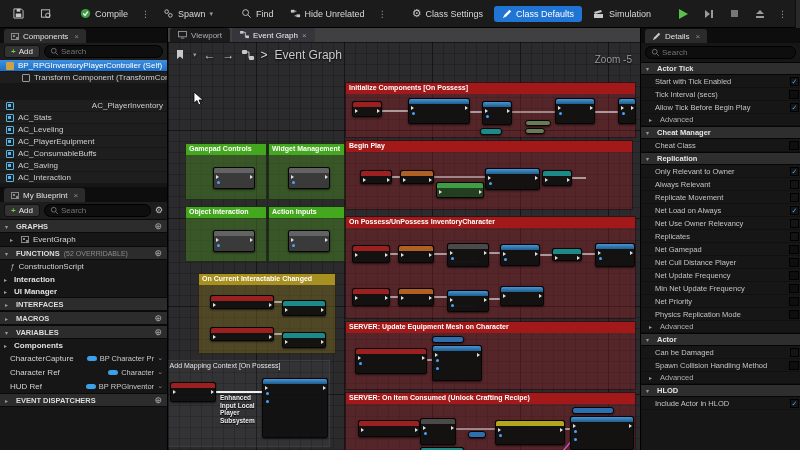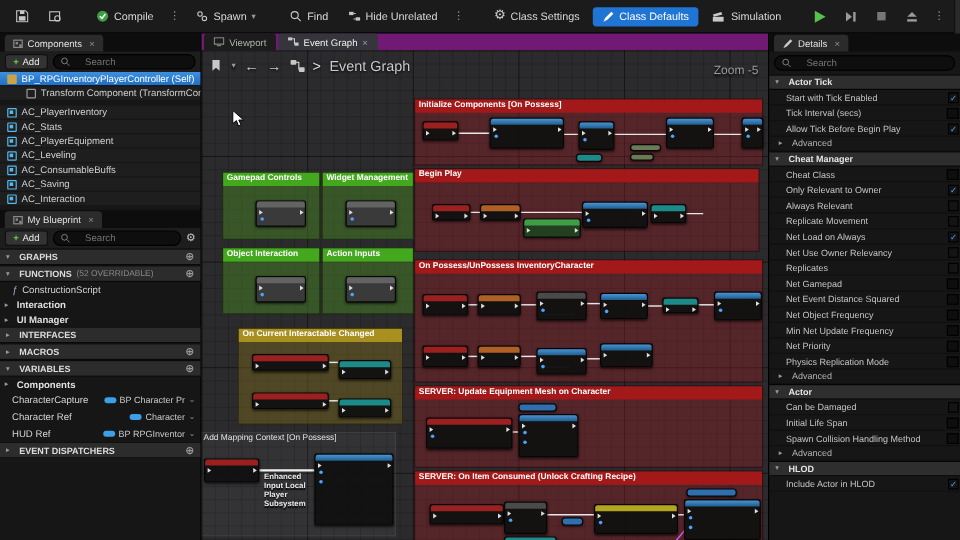--- a/index.html
+++ b/index.html
@@ -24,31 +24,31 @@
   
   #left{position:absolute;left:0;top:28px;width:168px;height:422px;background:#161616;border-right:1px solid #000;}
   .tabstrip{height:15px;background:#0d0d0d;display:flex;align-items:flex-end;}
   .tab{display:flex;align-items:center;gap:4px;background:#2b2b2b;color:#e0e0e0;font-size:8px;
     padding:2px 7px;height:14px;border-radius:3px 3px 0 0;margin-left:4px;}
   .tab .x{color:#8a8a8a;font-size:8px;margin-left:2px;}
   .panel-toolbar{display:flex;align-items:center;gap:4px;padding:2px 4px;height:17px;background:#1d1d1d;}
   .addbtn{display:flex;align-items:center;gap:3px;background:#333;border:1px solid #101010;border-radius:3px;
     padding:1px 6px;font-size:8px;color:#e8e8e8;}
   .addbtn .plus{color:#6fd04a;font-weight:bold;}
-  .searchbox{flex:1;display:flex;align-items:flex-start;gap:12px;background:#0e0e0e;border:1px solid #000;
+  .searchbox{flex:1;display:flex;align-items:flex-start;gap:2px;background:#0e0e0e;border:1px solid #000;
     border-radius:8px;padding:1px 5px;height:13px;}
   .searchbox input{flex:1;background:transparent;border:none;outline:none;color:#bbb;font-size:8px;width:20px;
     font-family:"Liberation Sans",sans-serif;}
   .mag{flex:none;}
   
   .crow{display:flex;align-items:center;gap:4px;height:12px;padding:0 4px 0 6px;font-size:8px;color:#cfcfcf;
     background:#1e1e1e;border-bottom:1px solid #161616;white-space:nowrap;overflow:hidden;}
   .crow.selected{background:linear-gradient(#3d8fe0,#1f6fc4);color:#fff;}
   .crow.indent{padding-left:22px;}
-  .crow.gap{margin-top:4px;}
+  .crow.gap{margin-top:16px;justify-content:space-between;}
   .cicon{flex:none;width:8px;height:8px;border-radius:1px;position:relative;}
   .ic-controller{background:#caa24a;}
   .ic-transform{background:transparent;border:1px solid #9a9a9a;}
   .ic-component{border:1px solid #58b7e8;}
   .ic-component::after{content:"";position:absolute;left:1px;top:1px;width:3px;height:3px;background:#58b7e8;}
   
   .mb-header{display:flex;align-items:center;height:14px;background:#2c2c2c;border-top:1px solid #0a0a0a;
     border-bottom:1px solid #0a0a0a;font-size:7.5px;font-weight:bold;color:#dcdcdc;padding:0 5px;gap:4px;}
   .mb-header .sfx{color:#8a8a8a;font-weight:normal;font-size:7px;}
   .mb-header .plusc{margin-left:auto;color:#9a9a9a;font-size:9px;}
@@ -59,21 +59,21 @@
   .pillvar{margin-left:auto;display:flex;align-items:center;gap:3px;}
   .pillvar .pv{width:10px;height:5px;border-radius:3px;background:#3ba0e8;}
   .pillvar .pt{font-size:7.5px;color:#c9c9c9;white-space:nowrap;max-width:58px;overflow:hidden;}
   .pillvar .ey{color:#8a8a8a;font-size:7px;}
   .fnicon{color:#9fb7c8;font-size:8px;font-style:italic;}
   .gicon{width:8px;height:7px;border:1px solid #8a8a8a;position:relative;}
   .gicon::after{content:"";position:absolute;left:1px;top:1px;width:2px;height:2px;background:#8a8a8a;box-shadow:3px 2px 0 #8a8a8a;}
 
   
   #graphwrap{position:absolute;left:168px;top:28px;width:472px;height:422px;}
-  #gtabs{height:14px;background:#701a75;display:flex;align-items:flex-end;}
+  #gtabs{height:14px;background:#404040;display:flex;align-items:flex-end;}
   .gtab{display:flex;align-items:center;gap:4px;font-size:8px;height:14px;padding:0 8px;color:#b0b0b0;background:#1c1c1c;margin-left:2px;border-radius:3px 3px 0 0;}
   .gtab.active{background:#35353b;color:#f0f0f0;}
   #canvas{position:absolute;left:0;top:14px;width:472px;height:408px;overflow:hidden;background-color:#2b2a2c;
     background-image:
       linear-gradient(rgba(0,0,0,.4) 1px,transparent 1px),
       linear-gradient(90deg,rgba(0,0,0,.4) 1px,transparent 1px),
       linear-gradient(rgba(0,0,0,.18) 1px,transparent 1px),
       linear-gradient(90deg,rgba(0,0,0,.18) 1px,transparent 1px);
     background-size:88px 88px,88px 88px,11px 11px,11px 11px;}
   #breadcrumb{position:absolute;left:0;top:0;right:0;height:26px;display:flex;align-items:center;gap:7px;
@@ -258,25 +258,25 @@
         <div class="crow gap">
           <span class="cicon ic-component"></span>
           <span>AC_PlayerInventory</span>
         </div>
         <div class="crow">
           <span class="cicon ic-component"></span>
           <span>AC_Stats</span>
         </div>
         <div class="crow">
           <span class="cicon ic-component"></span>
-          <span>AC_PlayerEquipment</span>
+          <span>AC_Leveling</span>
         </div>
         <div class="crow">
           <span class="cicon ic-component"></span>
-          <span>AC_Leveling</span>
+          <span>AC_PlayerEquipment</span>
         </div>
         <div class="crow">
           <span class="cicon ic-component"></span>
           <span>AC_ConsumableBuffs</span>
         </div>
         <div class="crow">
           <span class="cicon ic-component"></span>
           <span>AC_Saving</span>
         </div>
         <div class="crow">
@@ -304,20 +304,25 @@
           </svg>
         <input placeholder="Search" style="">
       </span>
       <span class="gear" style="font-size:9px;">⚙</span>
     </div>
     <div id="mb-list">
         <div class="mb-header">
           <span class="tri">▾</span>
           <span>GRAPHS</span>
           <span class="plusc">⊕</span>
+        </div>
+        <div class="mb-item">
+          <span class="tri">▸</span>
+          <span class="gicon"></span>
+          <span>EventGraph</span>
         </div>
         <div class="mb-header">
           <span class="tri">▾</span>
           <span>FUNCTIONS</span>
           <span class="sfx">(52 OVERRIDABLE)</span>
           <span class="plusc">⊕</span>
         </div>
         <div class="mb-item">
           <span class="fnicon">ƒ</span>
           <span>ConstructionScript</span>
@@ -665,20 +670,24 @@
           <span>Advanced</span>
         </div>
         <div class="dheader">
           <span class="tri">▾</span>
           <span>Cheat Manager</span>
         </div>
         <div class="drow">
           <span>Cheat Class</span>
           <span class="dctrl field"></span>
         </div>
+        <div class="dheader">
+          <span class="tri">▾</span>
+          <span>Replication</span>
+        </div>
         <div class="drow">
           <span>Only Relevant to Owner</span>
           <span class="dctrl">✓</span>
         </div>
         <div class="drow">
           <span>Always Relevant</span>
           <span class="dctrl"></span>
         </div>
         <div class="drow">
           <span>Replicate Movement</span>
@@ -694,25 +703,25 @@
         </div>
         <div class="drow">
           <span>Replicates</span>
           <span class="dctrl"></span>
         </div>
         <div class="drow">
           <span>Net Gamepad</span>
           <span class="dctrl field"></span>
         </div>
         <div class="drow">
-          <span>Net Event Distance Squared</span>
-          <span class="dctrl field"></span>
-        </div>
-        <div class="drow">
-          <span>Net Object Frequency</span>
+          <span>Net Cull Distance Player</span>
+          <span class="dctrl field"></span>
+        </div>
+        <div class="drow">
+          <span>Net Update Frequency</span>
           <span class="dctrl field"></span>
         </div>
         <div class="drow">
           <span>Min Net Update Frequency</span>
           <span class="dctrl field"></span>
         </div>
         <div class="drow">
           <span>Net Priority</span>
           <span class="dctrl field"></span>
         </div>
@@ -726,24 +735,20 @@
         </div>
         <div class="dheader">
           <span class="tri">▾</span>
           <span>Actor</span>
         </div>
         <div class="drow">
           <span>Can be Damaged</span>
           <span class="dctrl"></span>
         </div>
         <div class="drow">
-          <span>Initial Life Span</span>
-          <span class="dctrl field"></span>
-        </div>
-        <div class="drow">
           <span>Spawn Collision Handling Method</span>
           <span class="dctrl field"></span>
         </div>
         <div class="dadv">
           <span class="tri">▸</span>
           <span>Advanced</span>
         </div>
         <div class="dheader">
           <span class="tri">▾</span>
           <span>HLOD</span>

